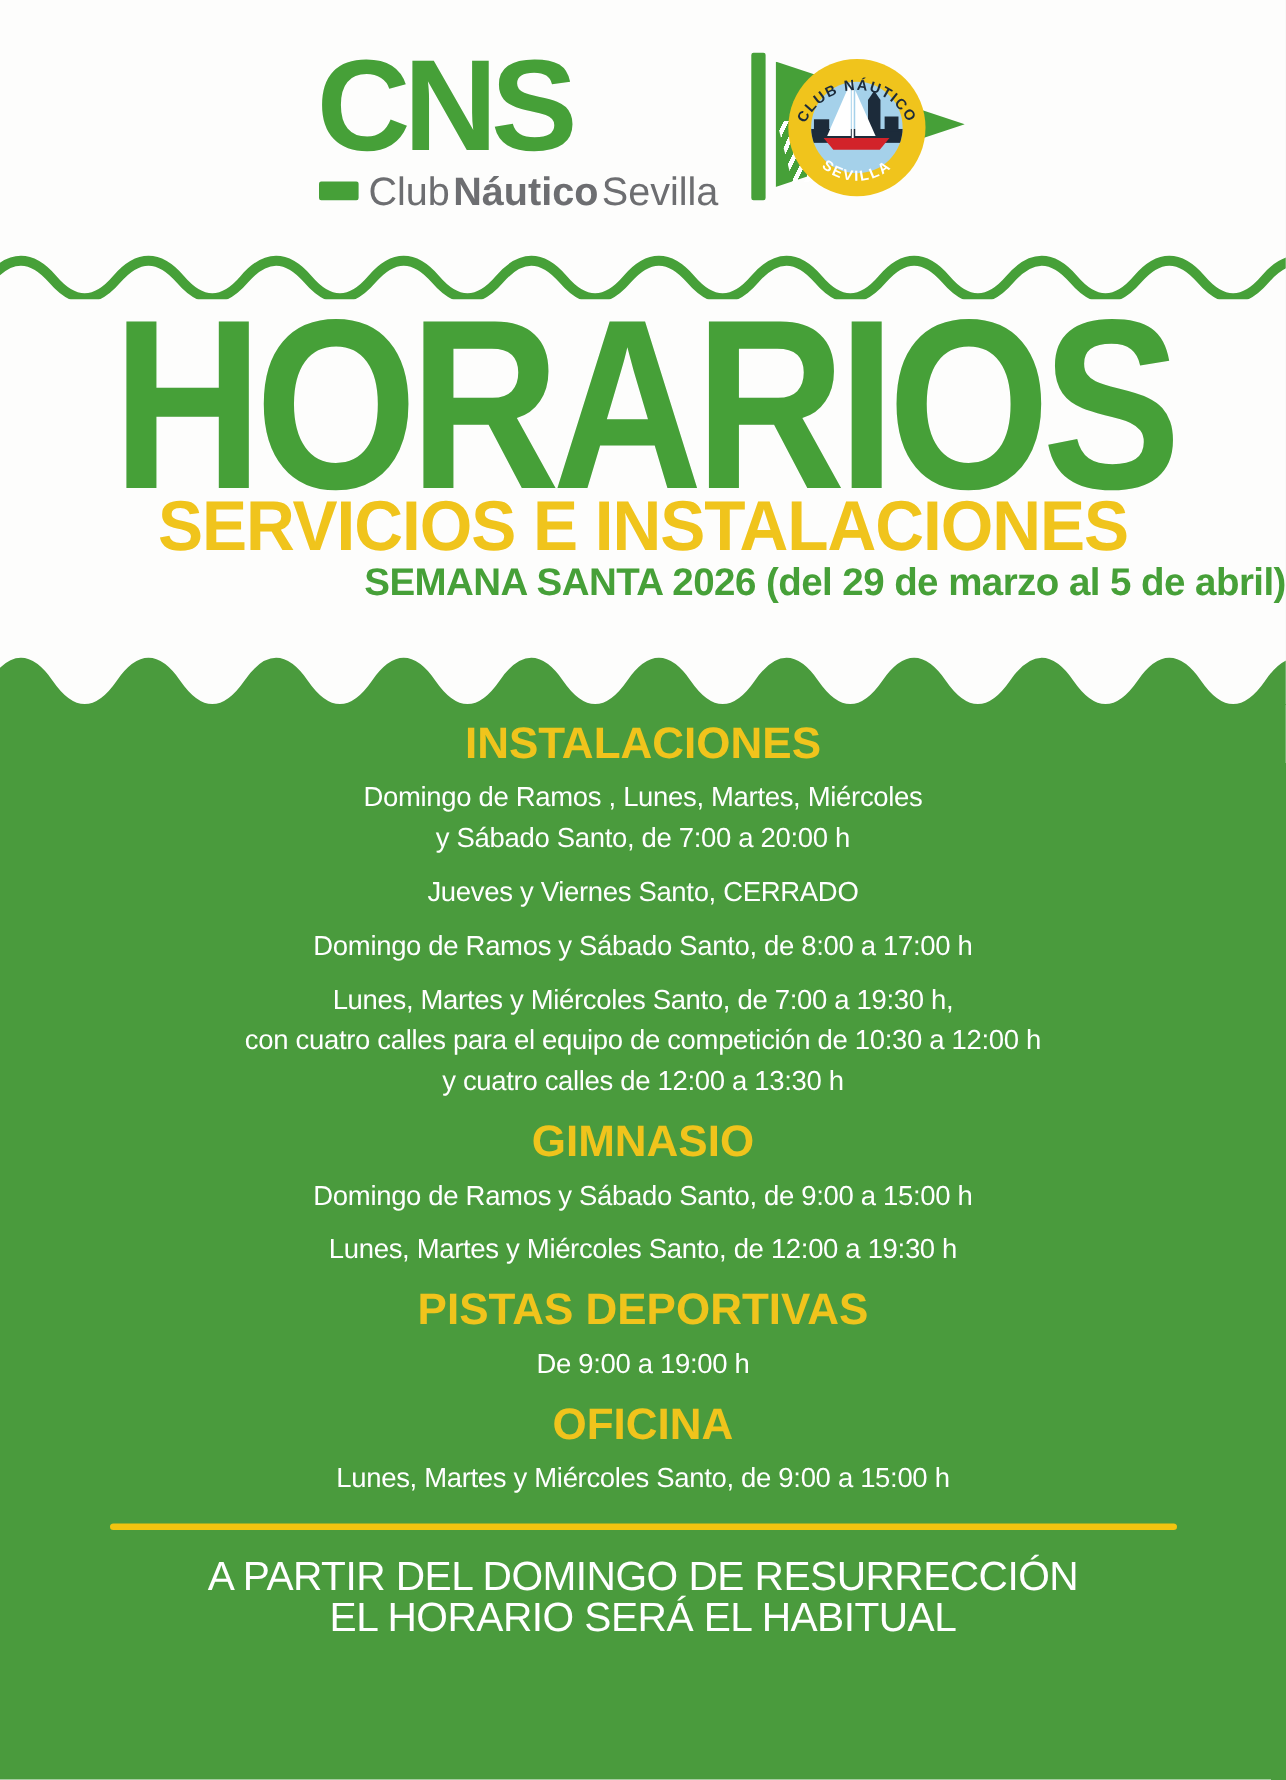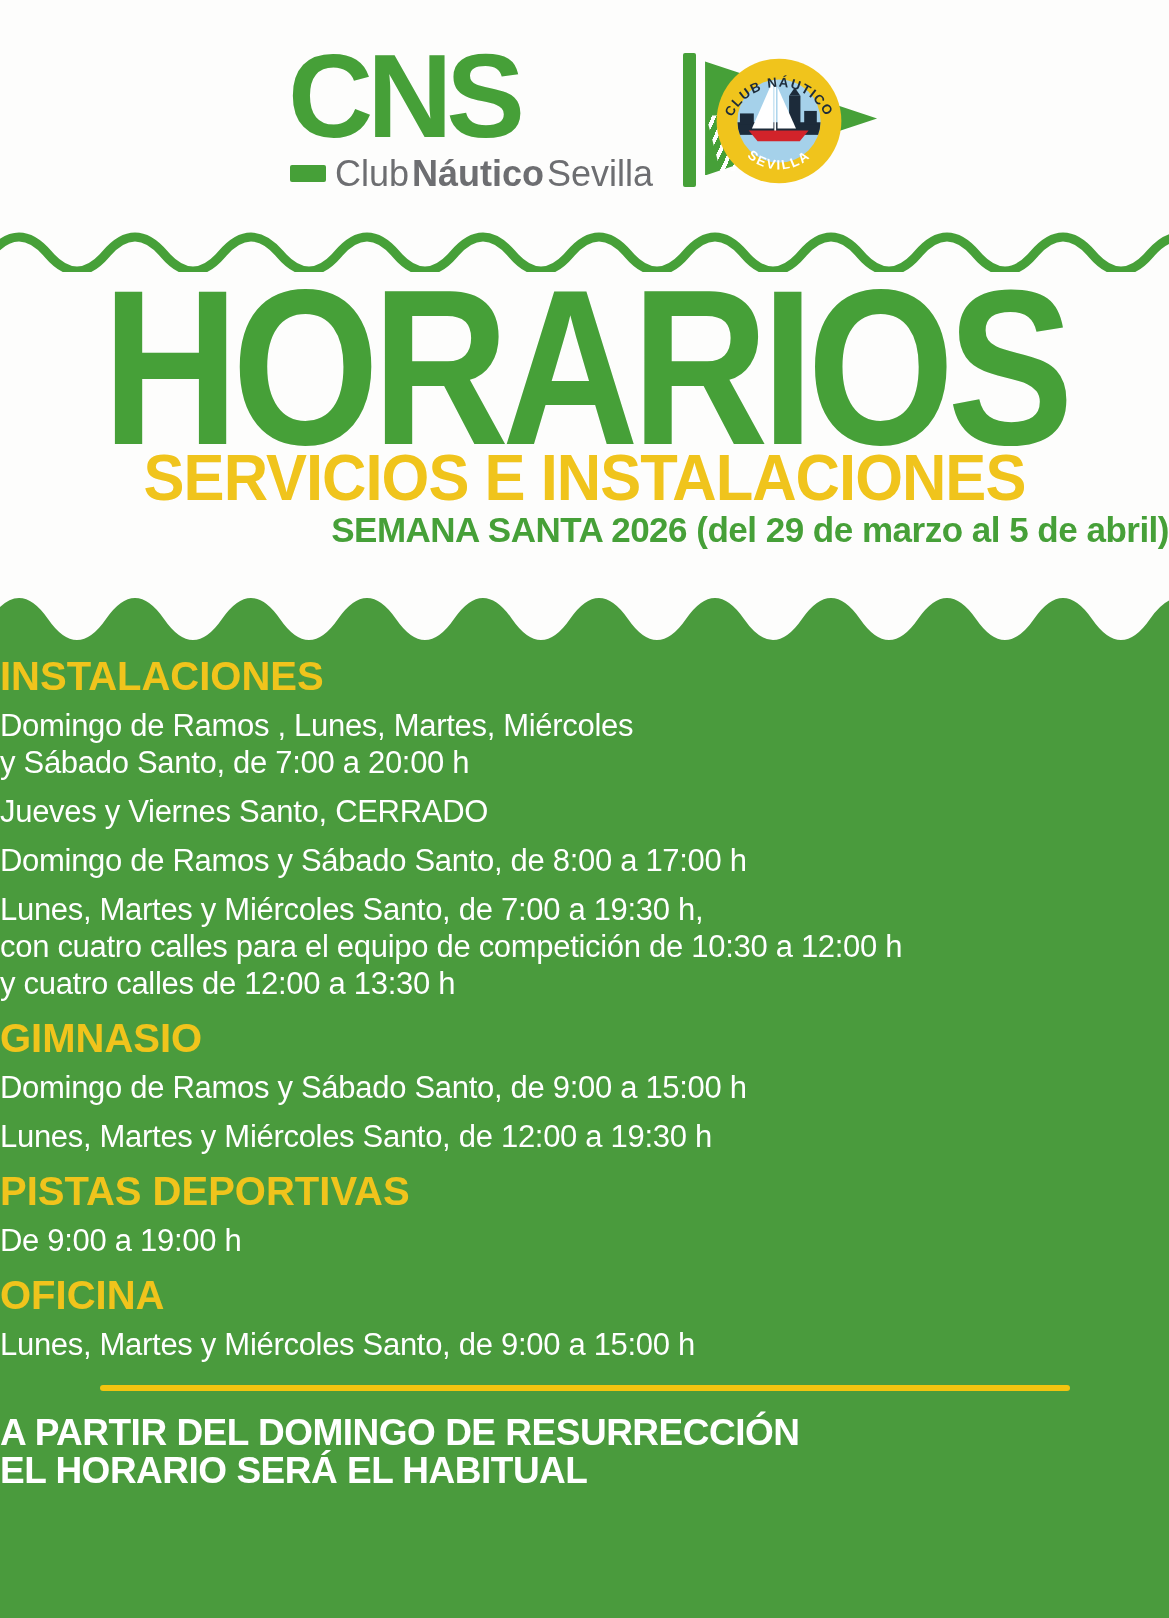--- a/index.html
+++ b/index.html
@@ -19,21 +19,21 @@
     width:1169px;height:1618px;
     margin:0 auto;
     background:#FDFDFC;
     overflow:hidden;
     font-family:"Liberation Sans",sans-serif;
   }
 
   
   .logo-block{
     position:absolute;top:48px;left:0;width:100%;
-    display:flex;justify-content:center;align-items:center;gap:30px;
+    display:flex;justify-content:center;gap:30px;
   }
   .cns-col{display:flex;flex-direction:column;align-items:flex-start;}
   .cns-acronym{
     color:var(--brand-green);
     font-size:118px;font-weight:bold;letter-spacing:-6px;line-height:0.82;
   }
   .cns-sub{display:flex;align-items:center;gap:9px;margin-top:8px;margin-left:2px;}
   .cns-bar{width:36px;height:17px;background:var(--brand-green);border-radius:2px;}
   .cns-words{font-size:36px;color:var(--text-gray);letter-spacing:0;}
   .cns-words .w2{font-weight:bold;}
@@ -78,40 +78,41 @@
 
   
   .green-section{
     position:absolute;top:593px;left:0;right:0;bottom:0;
     background:transparent;
   }
   .scallop{display:block;width:1169px;height:48px;}
   .green-fill{
     position:absolute;top:47px;left:0;right:0;bottom:0;
     background:var(--bg-green);
+    text-align:center;
   }
   .sec-h{
     color:var(--accent-yellow);
     font-size:40px;font-weight:bold;letter-spacing:0;
     line-height:44px;margin:14px 0 9px;
   }
   .sec-p{
     color:var(--white);
-    font-size:31px;letter-spacing:-0.3px;line-height:37px;
+    font-size:25px;letter-spacing:-0.3px;line-height:37px;
     margin:0 0 12px;white-space:pre-line;
   }
   .sec-p .b{font-weight:normal;}
   .divider{
     width:970px;height:6px;border-radius:3px;
     background:var(--divider-yellow);
     margin:22px auto 24px;
   }
   .footer-note{
     color:var(--white);
-    font-size:37px;font-weight:bold;letter-spacing:-0.5px;line-height:36px;
+    font-size:37px;font-weight:normal;letter-spacing:-0.5px;line-height:36px;
   }
   .footer-note div{margin:0 0 2px;}
 </style>
 </head>
 <body>
 
 <div class="poster">
 
   <div class="logo-block">
     <div class="cns-col">

